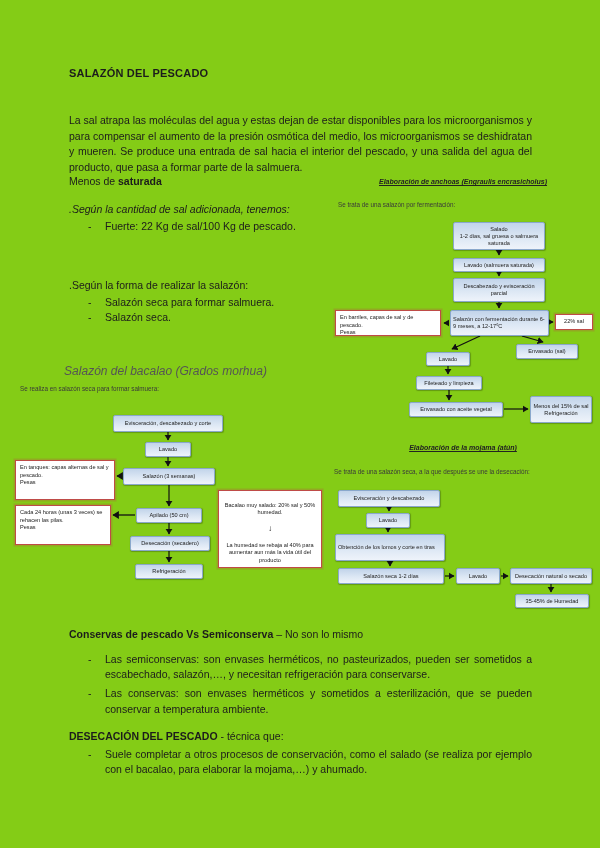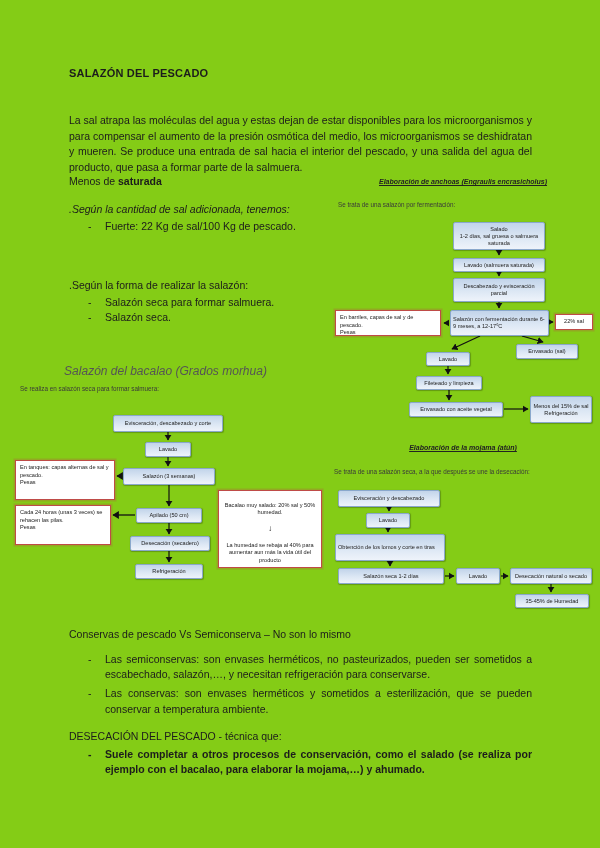--- a/index.html
+++ b/index.html
@@ -14,23 +14,23 @@
   .tipos-heading{position:absolute;left:69px;top:175px;font-size:10.5px;}
   .tipos-heading b{font-weight:bold;}
   .list-intro{position:absolute;left:69px;font-size:10.5px;}
   .li1{top:203px;font-style:italic;} .li2{top:279px;}
   ul.dashlist{position:absolute;left:69px;margin:0;padding:0;list-style:none;width:463px;font-size:10.5px;line-height:15.2px;}
   .ul1{top:219px;} .ul2{top:295px;}
   ul.dashlist li{position:relative;padding-left:36px;margin:0 0 0 0;}
   ul.dashlist li::before{content:"-";position:absolute;left:19px;}
   .bottom-heading{position:absolute;left:69px;font-size:10.5px;}
   .bh1{top:628px;} .bh2{top:730px;}
-  .bottom-heading b{font-weight:normal;}
+  .bottom-heading b{font-weight:bold;}
   ul.justify li{text-align:justify;margin-bottom:4px;}
-  .ulc{top:652px;} .uld{top:747px;font-weight:bold;}
+  .ulc{top:652px;} .uld{top:747px;}
 
   
   .diagram{position:absolute;}
   #diagram-anchoas{left:330px;top:178px;width:266px;height:256px;}
   #diagram-bacalao{left:8px;top:360px;width:315px;height:250px;}
   #diagram-mojama{left:330px;top:442px;width:266px;height:170px;}
   .dtitle{position:absolute;left:0;top:0;width:100%;text-align:center;font-size:7px;font-weight:bold;font-style:italic;text-decoration:underline;color:#222;}
   .dtitle.plain{font-weight:normal;text-decoration:none;color:#555;font-size:12px;}
   .dsub{position:absolute;font-size:6.3px;color:#3a3a3a;white-space:nowrap;}
   .fbox{

